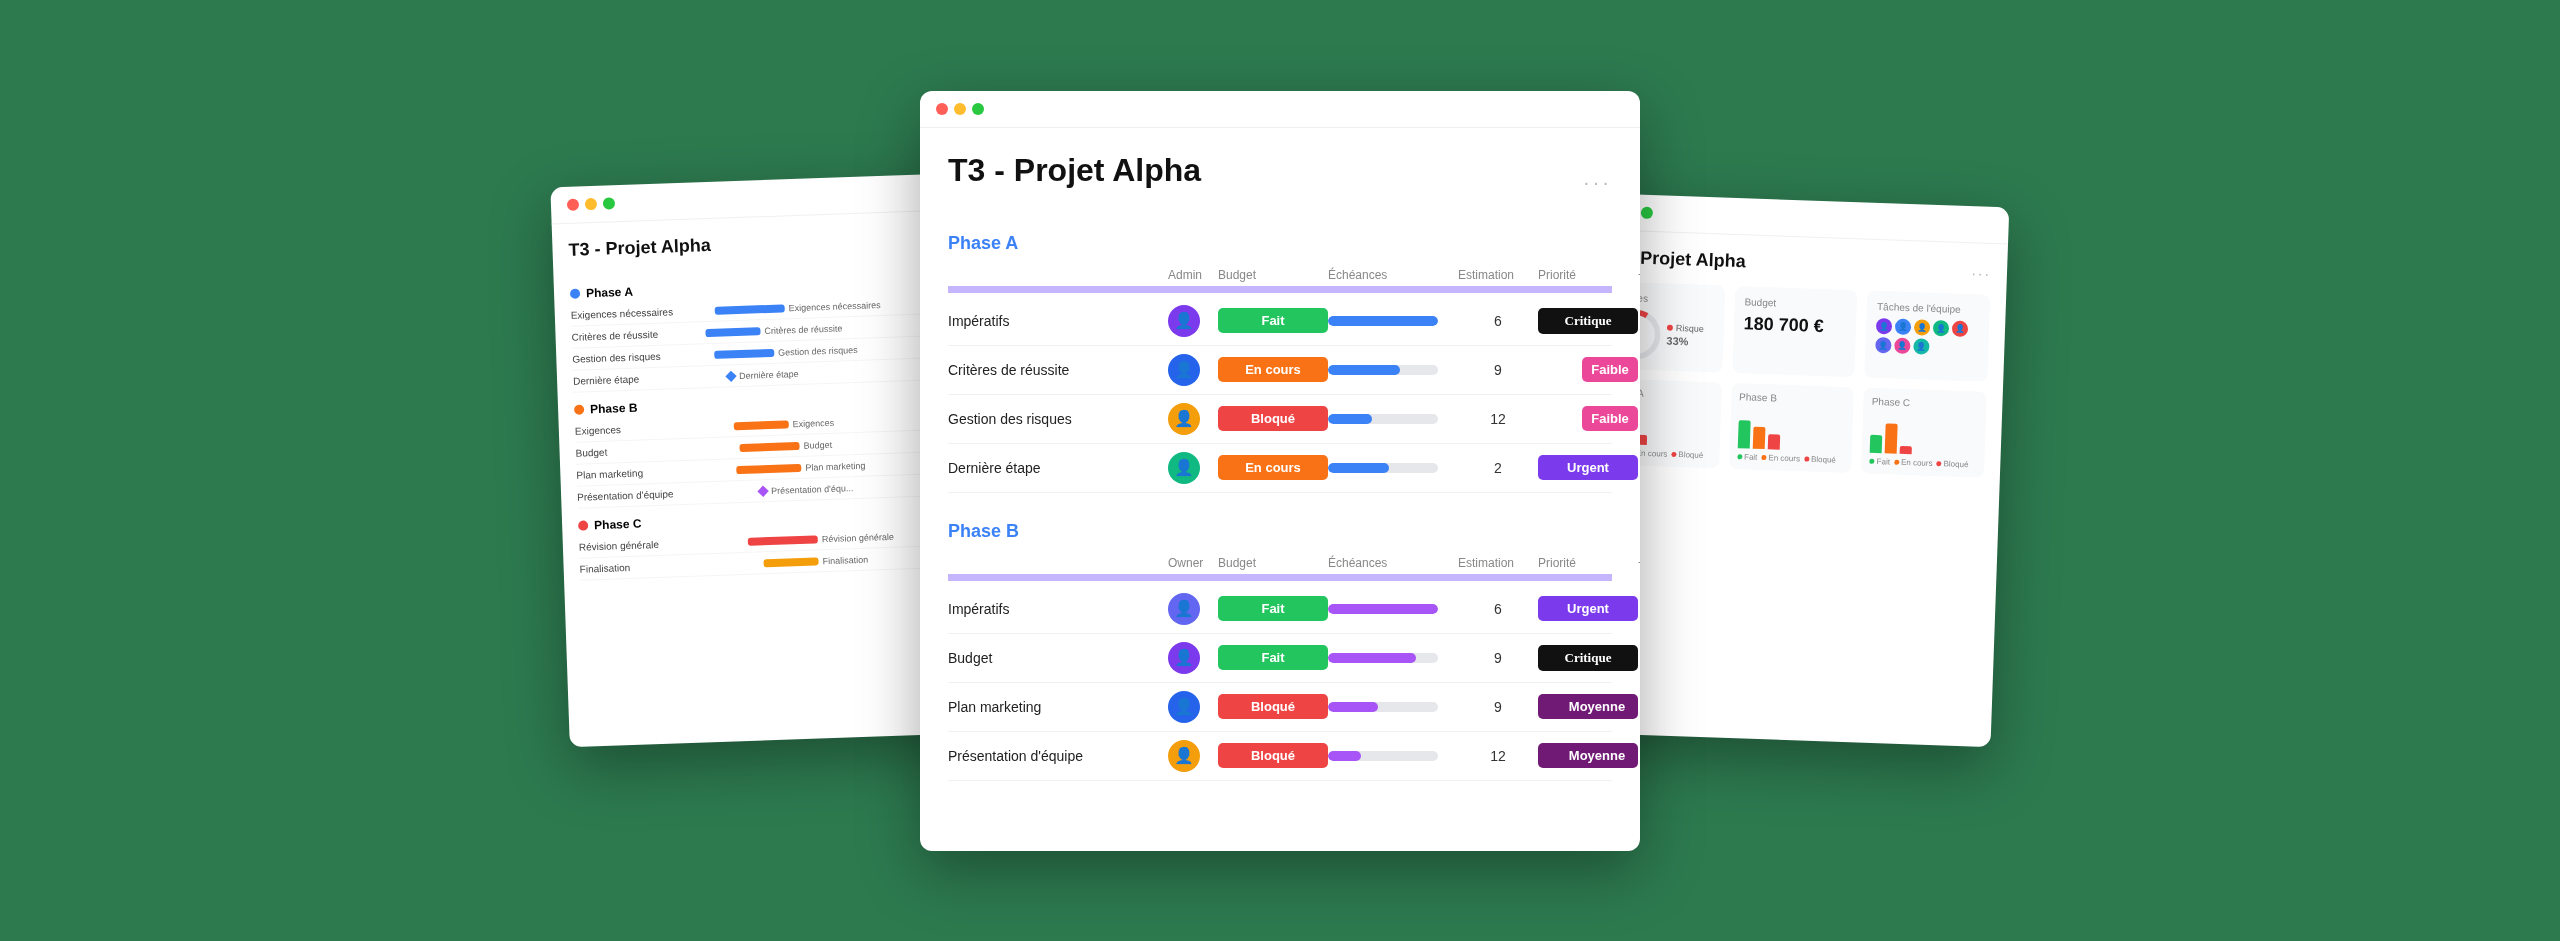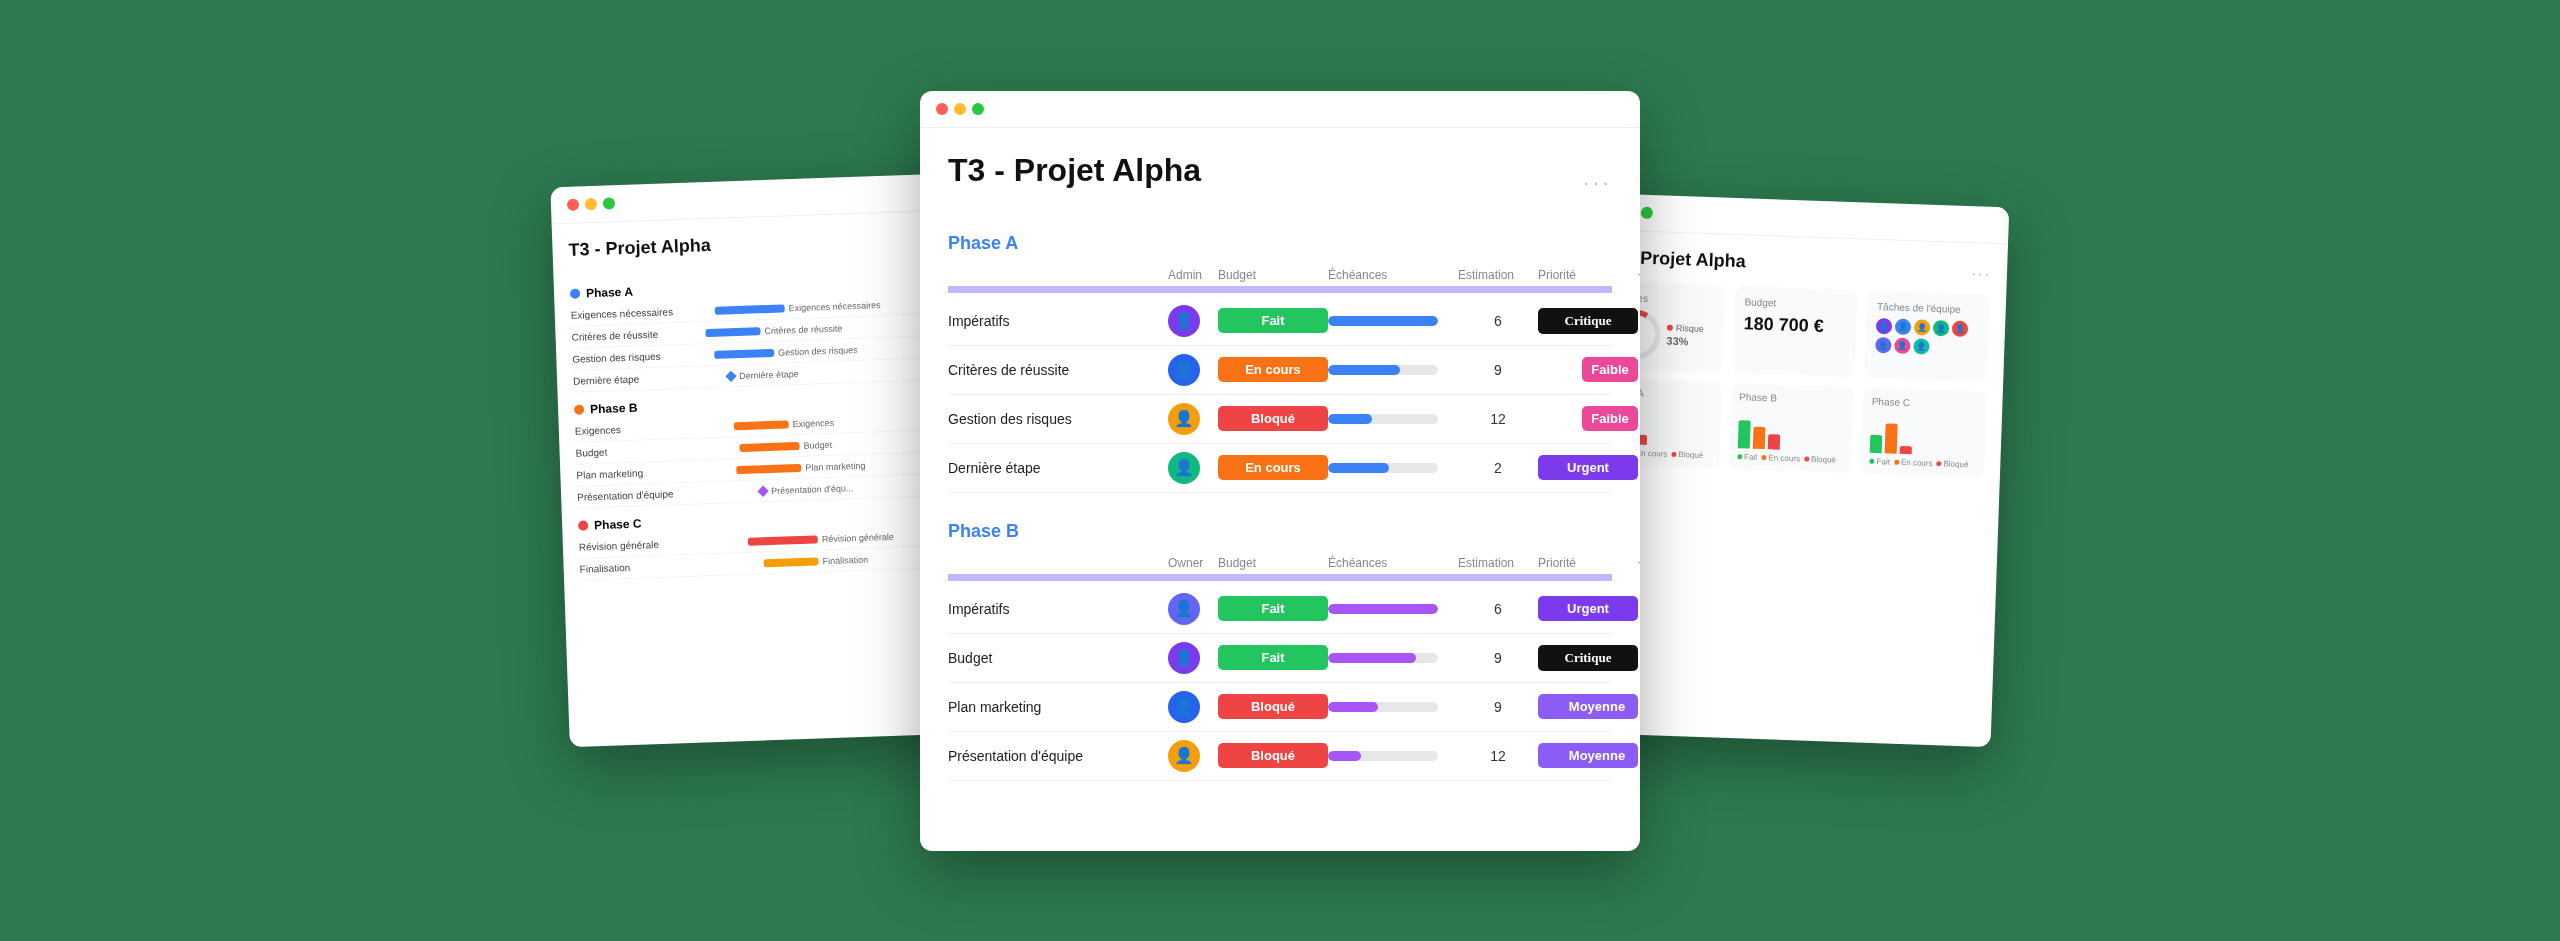--- a/index.html
+++ b/index.html
@@ -249,21 +249,21 @@
       justify-content: center;
       padding: 5px 14px;
       border-radius: 5px;
       font-size: 13px;
       font-weight: 600;
       color: #fff;
     }
     .prio-critique { background: #111; font-family: Liberation Serif, serif; }
     .prio-faible { background: #ec4899; margin-left: 44px; }
     .prio-urgent { background: #7c3aed; }
-    .prio-moyenne { background: #8b5cf6; padding-left: 32px; }
+    .prio-moyenne { background: #701a75; padding-left: 32px; }
 
     .add-btn {
       color: #aaa;
       font-size: 18px;
       cursor: pointer;
       text-align: center;
     }
 
     
     .av1 { background: #7c3aed; }

